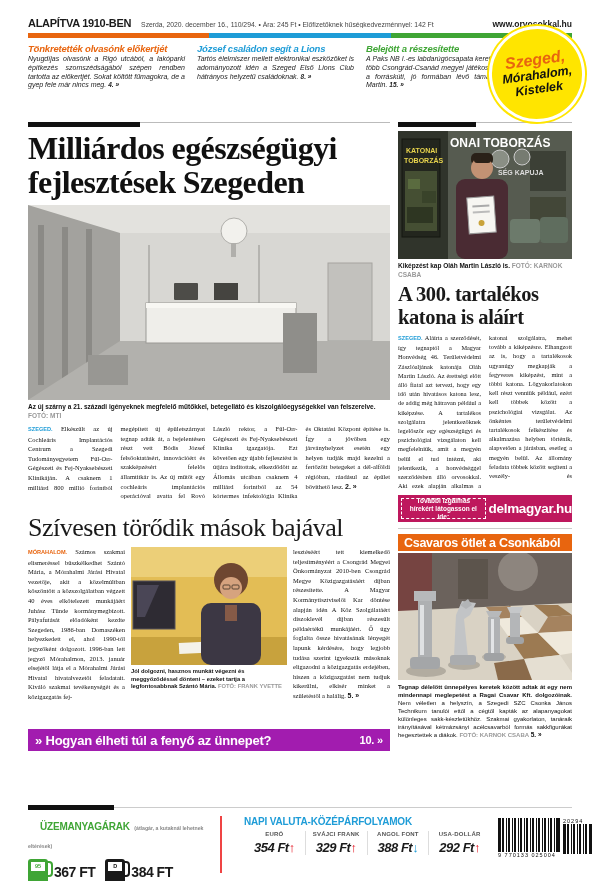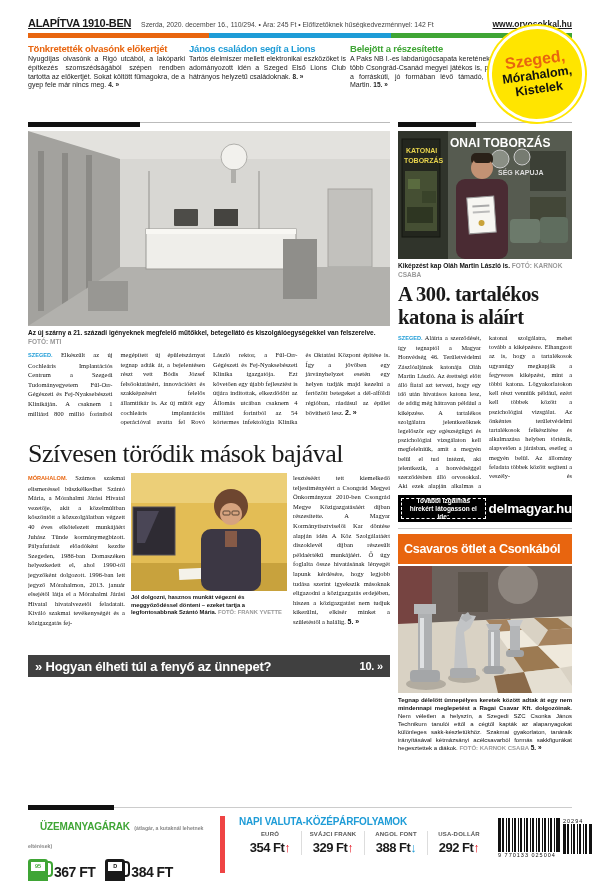--- a/index.html
+++ b/index.html
@@ -5,38 +5,38 @@
   * { margin:0; padding:0; box-sizing:border-box; }
   html,body { background:#e9e9e9; }
   .page {
     position:relative; width:600px; height:881px; margin:0 auto;
     background:#fff; font-family:"Liberation Sans", sans-serif; color:#1a1a1a;
     overflow:hidden;
   }
   .inner { position:absolute; left:28px; right:28px; top:0; }
 
   
-  .tophead { display:flex; align-items:baseline; gap:10px; padding-top:17px;text-decoration:underline; }
+  .tophead { display:flex; align-items:baseline; gap:10px; padding-top:17px; }
   .founded { font-size:11px; font-weight:bold; letter-spacing:-0.3px; white-space:nowrap; }
   .dateline { font-size:6.8px; color:#444; flex:1; white-space:nowrap; overflow:hidden; }
   .website { font-size:8.5px; font-weight:bold; white-space:nowrap; }
 
   .masthead { height:76px; overflow:visible; margin-top:1px; }
   .masthead span{
     display:inline-block; font-family:"Liberation Serif", serif; font-weight:bold;
     font-size:88px; line-height:74px; letter-spacing:-2px; color:#1a77ad;
     transform:scaleX(0.585); transform-origin:0 50%; white-space:nowrap;
   }
 
   .stripe { display:flex; height:5px; margin-top:4px; }
   .stripe i { flex:1; }
   .stripe .s1{ background:#e8650f; } .stripe .s2{ background:#1e9cd7; } .stripe .s3{ background:#3fa535; }
 
   
-  .briefs { position:relative; display:flex; gap:4px; padding:5px 0 0 0; height:80px; }
+  .briefs { position:relative; display:flex; gap:12px; padding:5px 0 0 0; height:80px;font-style:italic; }
   .brief { width:157px; flex:none; }
   .brief h4 { font-size:9.5px; line-height:11px; letter-spacing:-0.2px; margin-bottom:1px; }
   .brief.c1 h4{ color:#e8650f; } .brief.c2 h4{ color:#1e9cd7; } .brief.c3 h4{ color:#3fa535; }
   .brief p { font-size:7px; line-height:8.8px; text-align:justify; color:#222; }
   .brief .pref { font-weight:bold; font-size:6.5px; }
 
   .badge {
     position:absolute; right:-13px; top:-12px; width:96px; height:96px; border-radius:50%;
     background:#ffe500; border:3px solid #fff; box-shadow:0 0 0 2px #ffe500;
     display:flex; flex-direction:column; align-items:center; justify-content:center;
@@ -75,32 +75,32 @@
   .pageref { font-family:"Liberation Sans", sans-serif; font-weight:bold; font-size:7px; }
 
   
   .mariaRow { display:flex; gap:6px; height:178px; overflow:hidden; }
   .mariaCol { width:97px; flex:none; }
   .mariaCol .bodytext { height:172px; }
   .mariaMid { width:156px; flex:none; }
 
   
   .teaser {
-    margin-top:4px; height:22px; background:#404040; color:#fff; display:flex;
+    margin-top:4px; height:22px; background:#a21caf; color:#fff; display:flex;
     align-items:center; padding:0 7px; font-weight:bold; font-size:13px; letter-spacing:-0.2px;
   }
   .teaser .t-page { margin-left:auto; font-size:11px; }
 
-  .promo { margin-top:4px; height:27px; background:#000000; display:flex; }
+  .promo { margin-top:4px; height:27px; background:#be185d; display:flex; }
   .promo .p-left { flex:1.25; margin:3px; border:1.5px dashed #fff; display:flex; align-items:center; justify-content:center; text-align:center; color:#fff; font-weight:bold; font-size:6.5px; line-height:8px; padding:0 3px; }
   .promo .p-right { flex:1; display:flex; align-items:center; justify-content:center; color:#fff; font-weight:bold; font-size:13.5px; letter-spacing:-0.3px; }
 
   .divR { height:1px; background:#ccc; margin:6px 0 5px; }
 
-  .orangeHead { height:30px; background:#e8650f; color:#fff; font-weight:bold; font-size:12.5px; letter-spacing:-0.3px; display:flex; align-items:center; padding:0 6px; margin-bottom:2px; }
+  .orangeHead { height:17px; background:#e8650f; color:#fff; font-weight:bold; font-size:12.5px; letter-spacing:-0.3px; display:flex; align-items:center; padding:0 6px; margin-bottom:2px; }
 
   .chessCap { font-size:6px; line-height:8px; color:#111; margin-top:3px; text-align:justify; }
   .chessCap .capb { font-weight:bold; }
   .chessCap .credit { color:#999; font-weight:bold; }
   .chessCap .pageref { font-size:6.5px; }
 
   
   .footer { position:absolute; left:28px; right:28px; bottom:8px; height:66px; border-top:1px solid #ccc; }
   .footer .fbar { position:absolute; left:0; top:-3px; width:86px; height:5px; background:#111; }
   .frow { display:flex; height:100%; padding-top:8px; }
@@ -110,27 +110,27 @@
   .fuelItems { display:flex; align-items:center; gap:10px; margin-top:7px; }
   .fuelItem { display:flex; align-items:center; gap:6px; }
   .pump { position:relative; width:20px; height:25px; border-radius:3px; flex:none; }
   .pump.g { background:#3fa535; } .pump.d { background:#1a1a1a; }
   .pump::after { content:""; position:absolute; right:-5px; top:2px; width:5px; height:12px; border:2px solid; border-left:none; border-bottom-right-radius:4px; border-top-right-radius:4px; }
   .pump.g::after { border-color:#3fa535; } .pump.d::after { border-color:#1a1a1a; }
   .pscreen { position:absolute; left:3px; right:3px; top:3px; height:9px; background:#fff; font-size:5.5px; font-weight:bold; text-align:center; line-height:9px; }
   .pump.g .pscreen { color:#3fa535; } .pump.d .pscreen { color:#111; }
   .fprice { font-size:14px; font-weight:bold; letter-spacing:-0.5px; }
 
-  .cur { flex:1; border-left:5px solid #ef4444; padding:0 0 0 14px; }
+  .cur { flex:1; border-left:2px solid #ef4444; padding:0 0 0 22px; }
   .cur .ctitle { font-size:10px; font-weight:bold; color:#1e9cd7; letter-spacing:-0.2px; }
   .curItems { display:flex; margin-top:4px; }
   .curItem { flex:1; text-align:center; border-left:1px solid #ddd; padding:0 2px; }
   .curItem:first-child { border-left:none; }
   .cname { font-size:6px; font-weight:bold; color:#555; letter-spacing:0.2px; }
-  .cval { font-size:13px; font-weight:bold; letter-spacing:-0.5px; margin-top:3px; white-space:nowrap; }
+  .cval { font-size:13px; font-weight:bold; letter-spacing:-0.5px; margin-top:3px; white-space:nowrap;font-style:italic; }
   .arrow.up { color:#e30613; } .arrow.down { color:#1e9cd7; }
 
   .bc { width:102px; flex:none; margin-right:-20px; padding-left:8px; display:flex; align-items:flex-start; gap:3px; padding-top:2px; }
   .bc .main { width:64px; }
   .bc .bars { height:34px; background:repeating-linear-gradient(90deg,#111 0 1px,#fff 1px 2.5px,#111 2.5px 4px,#fff 4px 6px); border-left:2px solid #111; border-right:2px solid #111; }
   .bc .num { font-size:5.5px; letter-spacing:1px; white-space:nowrap; color:#111; }
   .bc .addon { width:30px; }
   .bc .addon .bars { height:30px; }
 
   svg text { font-family:"Liberation Sans", sans-serif; }
@@ -154,21 +154,21 @@
       <i class="s3"></i>
     </div>
 
     <section class="briefs">
       <article class="brief c1">
         <h4>Tönkretették olvasónk előkertjét</h4>
         <p><span>Nyugdíjas olvasónk a Rigó utcából, a lakóparki építkezés szomszédságából szépen rendben tartotta az előkertjét. Sokat költött fűmagokra, de a gyep fele már nincs meg.</span>
            <span class="pref">4. »</span></p>
       </article>
       <article class="brief c2">
-        <h4>János családon segít a Lions</h4>
+        <h4>József családon segít a Lions</h4>
         <p><span>Tartós élelmiszer mellett elektronikai eszközöket is adományozott idén a Szeged Első Lions Club hátrányos helyzetű családoknak.</span>
            <span class="pref">8. »</span></p>
       </article>
       <article class="brief c3">
         <h4>Belejött a részesítette</h4>
         <p><span>A Paks NB I.-es labdarúgócsapata keretének tagja több Csongrád-Csanád megyei játékos is, például a forráskúti, jó formában lévő támadó, Ádám Martin.</span>
            <span class="pref">15. »</span></p>
       </article>
       <div class="badge">
         <span class="b1">Szeged,</span>
@@ -177,20 +177,21 @@
       </div>
     </section>
 
     <div class="content">
 
       <div class="zoneL">
         <div class="kicker kL">
             <b></b>
           </div>
 
+        <h1 class="main">Milliárdos egészségügyi fejlesztések Szegeden</h1>
 
         <svg class="photo" width="362" height="195" viewBox="0 0 362 195" preserveAspectRatio="none">
           <rect width="362" height="195" fill="#cecdc9"></rect>
           <rect width="362" height="52" fill="#e3e2de"></rect>
           <rect y="50" width="362" height="3" fill="#bdbcb8"></rect>
           <polygon points="0,0 92,28 92,160 0,195" fill="#a3a29e"></polygon>
           <rect x="10" y="20" width="6" height="160" fill="#8b8a86"></rect>
           <rect x="34" y="22" width="6" height="158" fill="#8b8a86"></rect>
           <rect x="58" y="24" width="6" height="150" fill="#8b8a86"></rect>
           <rect x="92" y="28" width="270" height="108" fill="#d8d7d3"></rect>

